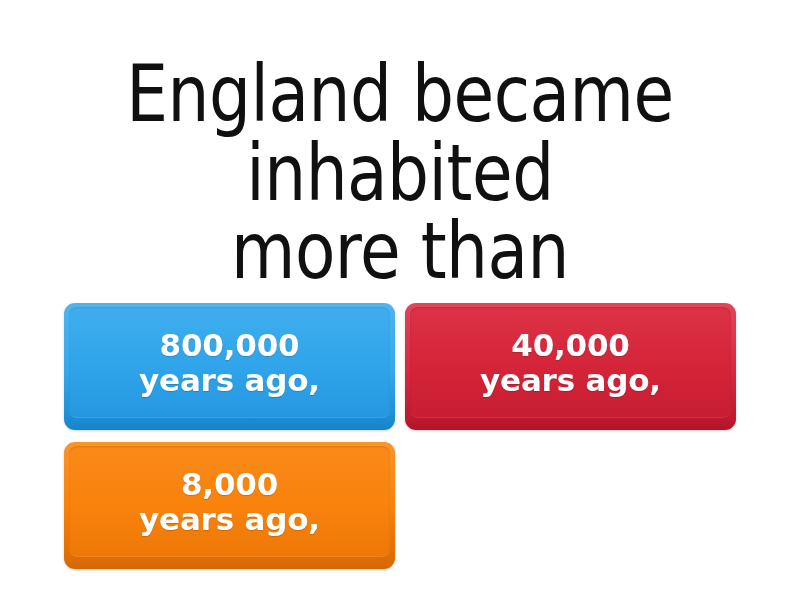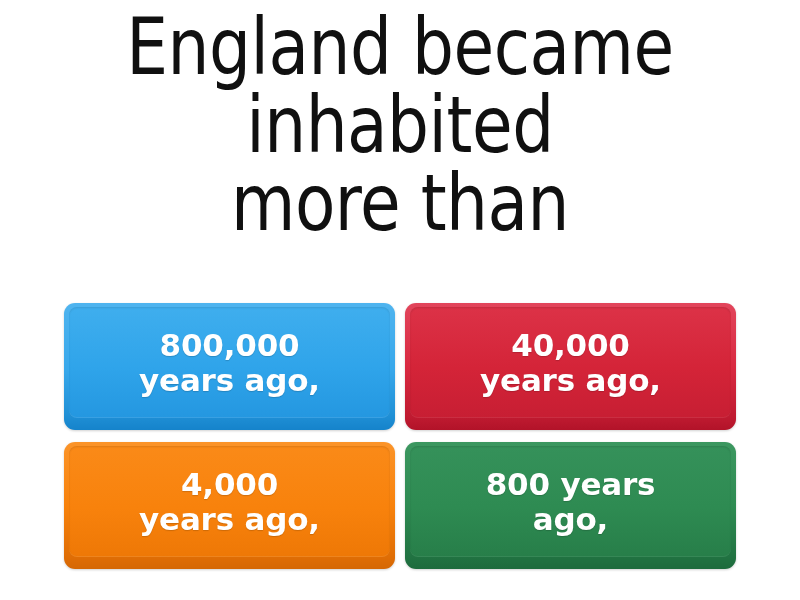--- a/index.html
+++ b/index.html
@@ -24,21 +24,21 @@
   }
 
   
   .question-area {
     position: absolute;
     left: 0;
     top: 8px;
     width: 800px;
     height: 282px;
     display: flex;
-    align-items: flex-start;
+    align-items: flex-end;
     justify-content: center;
   }
   .question-text {
     width: 700px;
     text-align: center;
     color: #101010;
     font-family: "DejaVu Sans Condensed", "Liberation Sans Narrow", "Liberation Sans", sans-serif;
     font-size: 79px;
     font-weight: 400;
     line-height: 0.99;
@@ -153,26 +153,20 @@
 
     <div class="answer-tile tile-red">
       <div class="answer-inner">
         <div class="answer-label">40,000
 years ago,</div>
       </div>
     </div>
 
     <div class="answer-tile tile-orange">
       <div class="answer-inner">
-        <div class="answer-label">4,000
+        <div class="answer-label">8,000
 years ago,</div>
       </div>
     </div>
 
-    <div class="answer-tile tile-green">
-      <div class="answer-inner">
-        <div class="answer-label">800 years
-ago,</div>
-      </div>
-    </div>
 
   </div>
 </div>
 
 </body></html>

